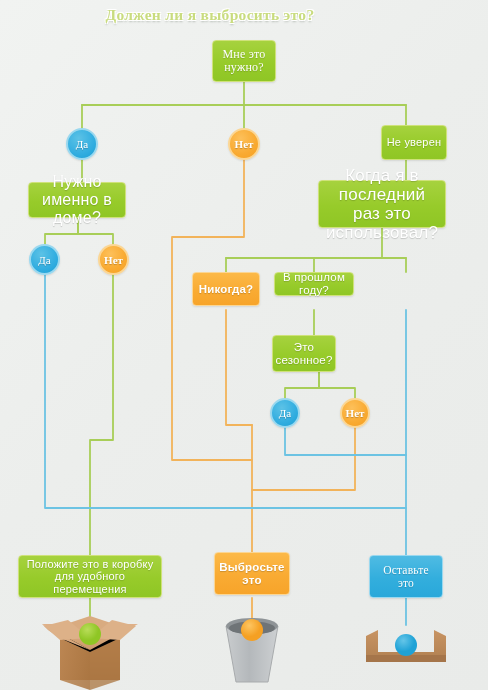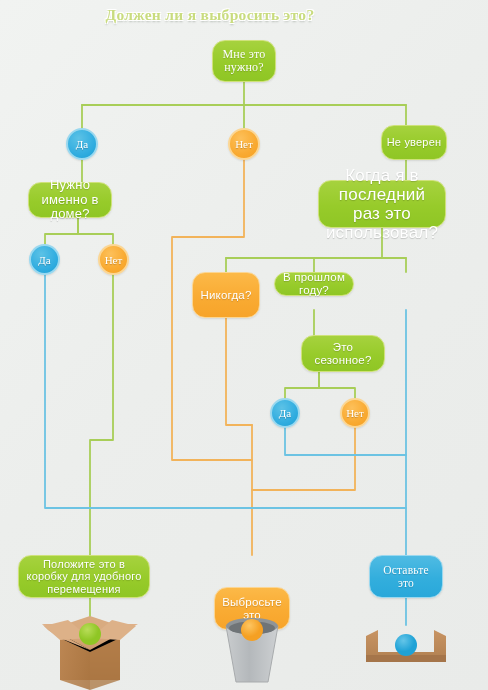--- a/index.html
+++ b/index.html
@@ -14,36 +14,37 @@
     background:linear-gradient(135deg,#f1f3f1 0%,#eceeec 45%,#e9ebe9 100%);}
   #wires{position:absolute;left:0;top:0;width:488px;height:690px;}
   #art{position:absolute;left:0;top:0;width:488px;height:690px;}
 
   .node{
     position:absolute;
     box-sizing:border-box;
     display:flex;align-items:center;justify-content:center;
     text-align:center;
     color:#ffffff;
-    border-radius:13px;
+    border-radius:4px;
     letter-spacing:.2px;
     text-shadow:0 1px 1px rgba(0,0,0,.18);
     line-height:1.12;
     padding:2px 4px;
     background-clip:padding-box;
   }
   .green{
     background:linear-gradient(180deg,#a6d23e 0%,#97cb2a 55%,#8fc625 100%);
     border:1.6px solid #cfe27a;
     box-shadow:0 1px 2px rgba(0,0,0,.10);
   }
   .orange{
     background:linear-gradient(180deg,#fcb948 0%,#f9ab33 55%,#f7a42a 100%);
     border:1.6px solid #fbd694;
     box-shadow:0 1px 2px rgba(0,0,0,.10);
+    font-weight:bold;
   }
   .blue{
     background:linear-gradient(180deg,#4fbbe3 0%,#33aedd 55%,#29a8da 100%);
     border:1.6px solid #9ad8ef;
     box-shadow:0 1px 2px rgba(0,0,0,.10);
     font-family:Liberation Serif, serif;
   }
   .serif{font-family:"Liberation Serif", serif;}
 
   .circ{
@@ -126,42 +127,42 @@
   </svg>
 
   <div class="node green serif" style="left:212px;top:40px;width:64px;height:42px;font-size:12px;">Мне это нужно?</div>
 
   <div class="circ blue" style="left:66px;top:128px;width:32px;height:32px;font-size:11px;">Да</div>
 
   <div class="circ orange" style="left:228px;top:128px;width:32px;height:32px;font-size:11px;">Нет</div>
 
   <div class="node green" style="left:373px;top:125px;width:66px;height:35px;font-size:11px;margin-left:8px;">Не уверен</div>
 
-  <div class="node green" style="left:28px;top:182px;width:84px;height:36px;font-size:13px;">Нужно именно в доме?</div>
+  <div class="node green" style="left:28px;top:182px;width:98px;height:36px;font-size:16px;">Нужно именно в доме?</div>
 
   <div class="circ blue" style="left:29px;top:244px;width:31px;height:31px;font-size:11px;">Да</div>
 
   <div class="circ orange" style="left:98px;top:244px;width:31px;height:31px;font-size:11px;">Нет</div>
 
   <div class="node green" style="left:318px;top:180px;width:128px;height:48px;font-size:17px;">Когда я в последний раз это использовал?</div>
 
-  <div class="node orange" style="left:192px;top:272px;width:68px;height:46px;font-size:11.5px;">Никогда?</div>
+  <div class="node orange" style="left:192px;top:272px;width:68px;height:34px;font-size:11.5px;">Никогда?</div>
 
   <div class="node green" style="left:274px;top:272px;width:80px;height:24px;font-size:11.5px;">В прошлом году?</div>
 
 
-  <div class="node green" style="left:301px;top:335px;width:84px;height:37px;font-size:11.5px;">Это сезонное?</div>
+  <div class="node green" style="left:272px;top:335px;width:64px;height:37px;font-size:11.5px;">Это сезонное?</div>
 
   <div class="circ blue" style="left:270px;top:398px;width:30px;height:30px;font-size:11px;">Да</div>
 
   <div class="circ orange" style="left:340px;top:398px;width:30px;height:30px;font-size:11px;">Нет</div>
 
-  <div class="node green" style="left:18px;top:555px;width:132px;height:43px;font-size:11px;">Положите это в коробку для удобного перемещения</div>
-
-  <div class="node orange" style="left:214px;top:587px;width:76px;height:43px;font-size:11.5px;">Выбросьте это</div>
+  <div class="node green" style="left:18px;top:555px;width:144px;height:43px;font-size:11px;">Положите это в коробку для удобного перемещения</div>
+
+  <div class="node orange" style="left:214px;top:552px;width:76px;height:43px;font-size:11.5px;">Выбросьте это</div>
 
   <div class="node blue" style="left:369px;top:555px;width:74px;height:43px;font-size:11.5px;">Оставьте это</div>
 
   <svg id="art" viewBox="0 0 488 690">
     <defs>
       <linearGradient id="gCardFront" x1="0" y1="0" x2="0" y2="1">
         <stop offset="0%" stop-color="#cf9a68"></stop>
           <stop offset="100%" stop-color="#b07e4f"></stop>
       </linearGradient>
       <linearGradient id="gCardSide" x1="0" y1="0" x2="1" y2="0">

